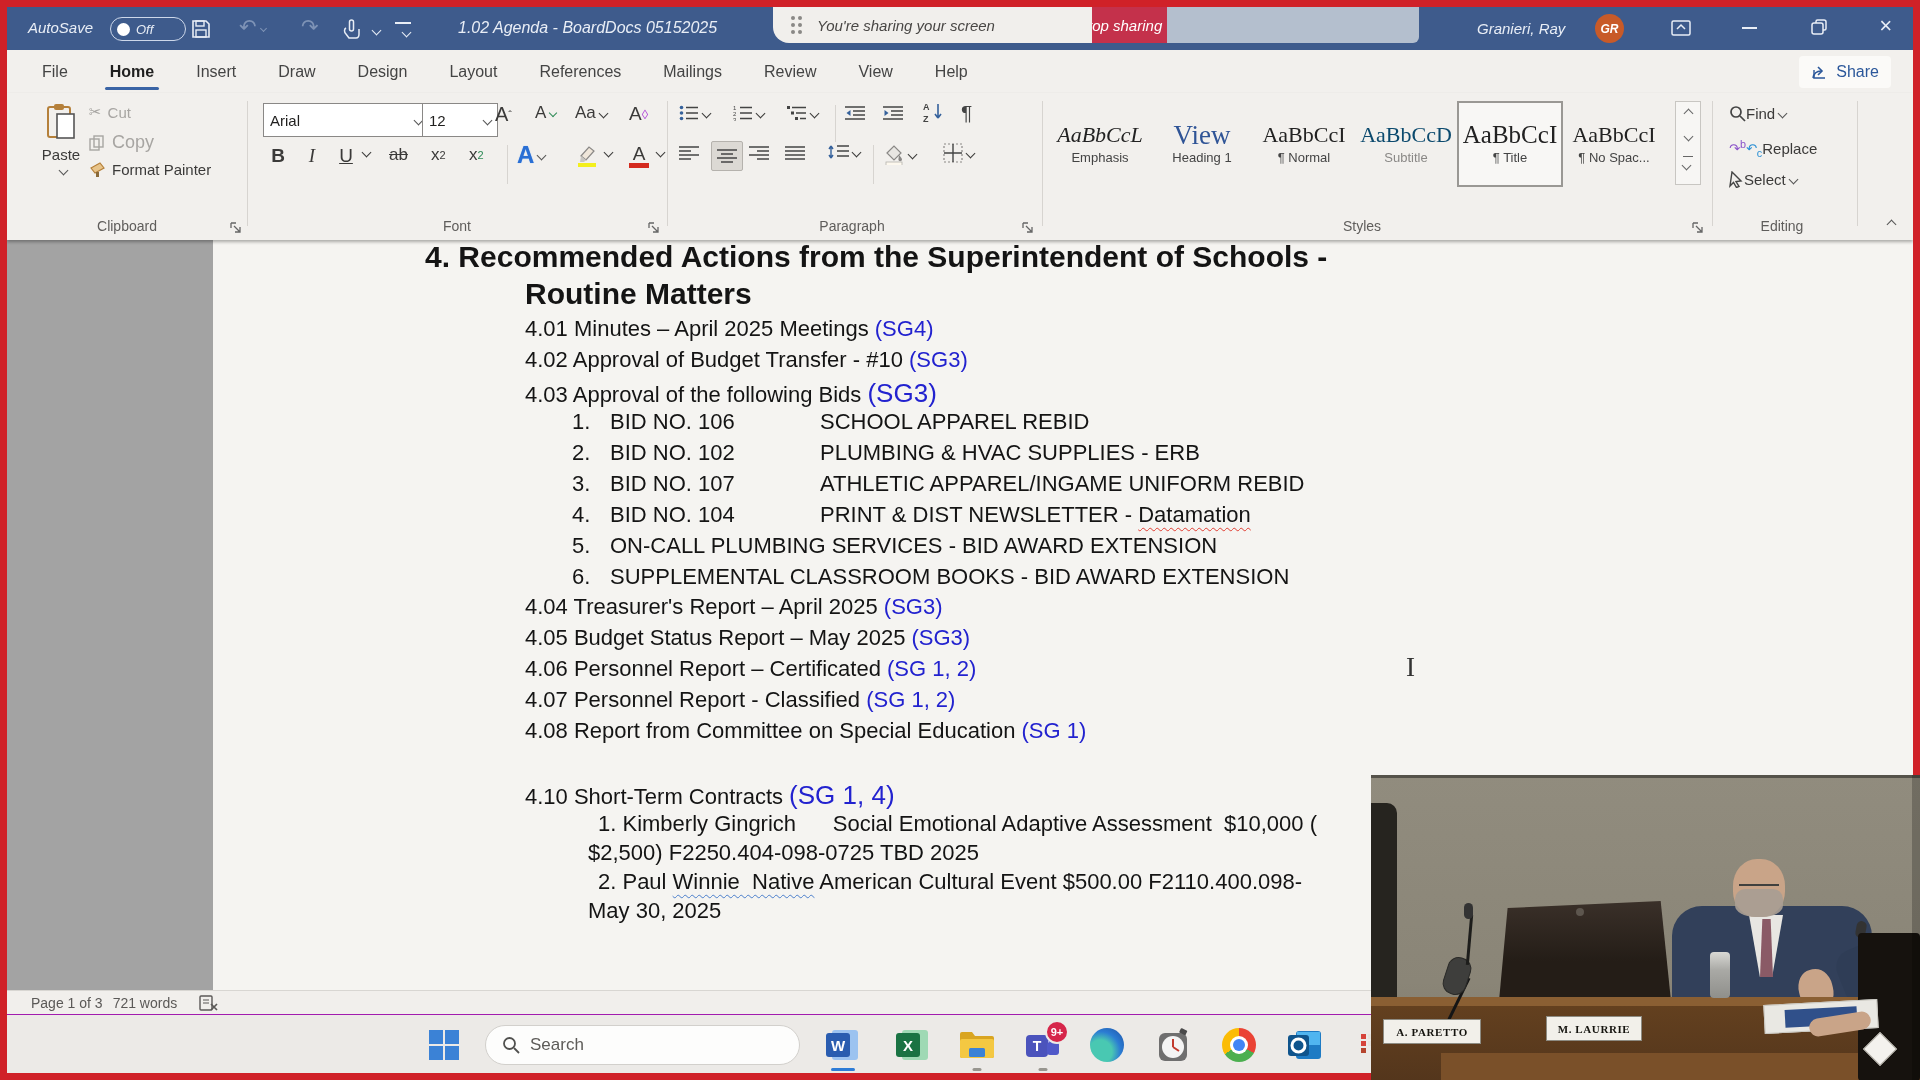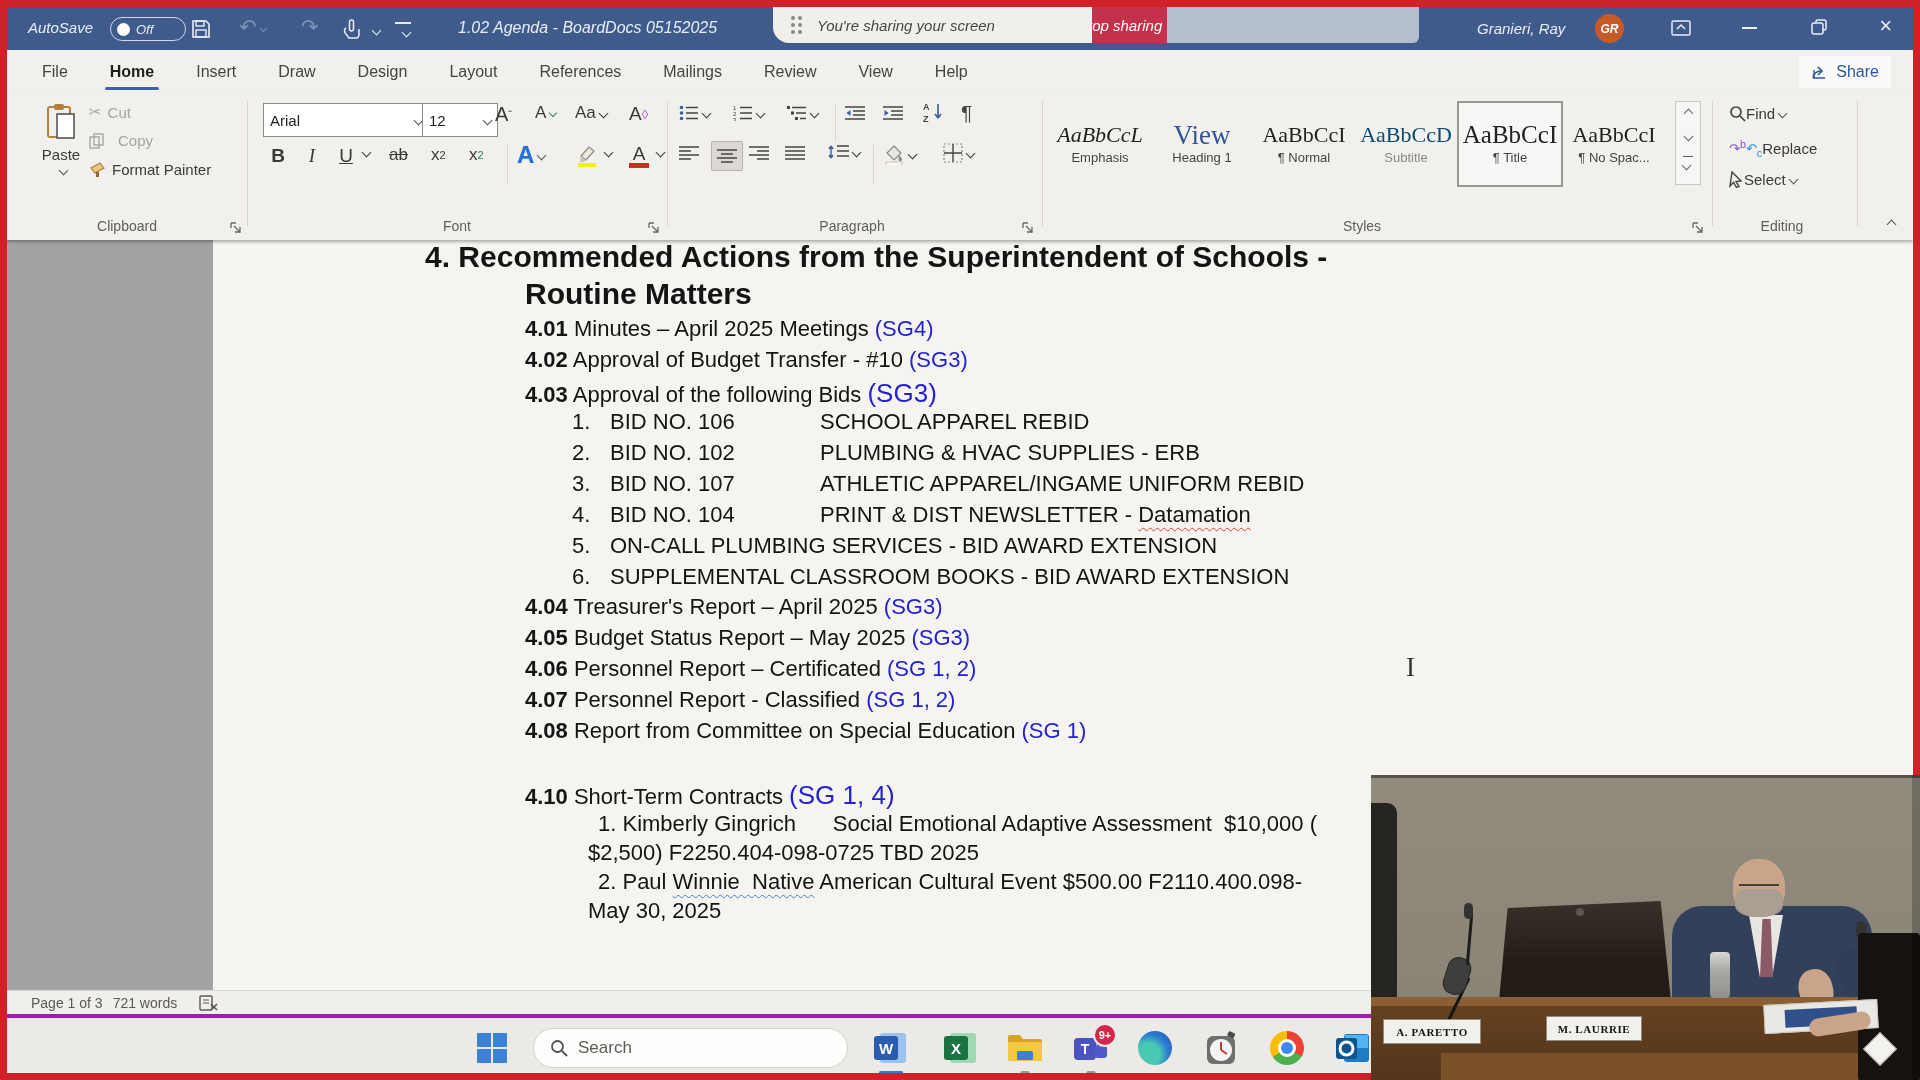--- a/index.html
+++ b/index.html
@@ -34,32 +34,32 @@
   .ric{display:flex;align-items:center;justify-content:center;color:#3b3a39;font-size:16px;}
   .combo{background:#fff;border:1px solid #8a8886;display:flex;align-items:center;font-size:15px;color:#201f1e;padding:0 6px;justify-content:space-between;}
   .selbox{background:#dcd9d4;border:1px solid #b5b2ad;border-radius:2px;}
   .style-cell{width:102px;height:82px;display:flex;flex-direction:column;align-items:center;justify-content:center;gap:4px;}
   .style-prev{font-family:"Liberation Serif","DejaVu Serif",serif;font-size:22px;color:#222;line-height:22px;white-space:nowrap;}
   .style-name{font-size:13px;color:#444;white-space:nowrap;}
   .ed-row{display:flex;align-items:center;font-size:15px;color:#3b3a39;}
   
   #page{left:213px;top:240px;width:1700px;height:750px;background:#f5f4f1;z-index:2;}
   .doc{position:absolute;font-size:22px;color:#141414;white-space:pre;}
-  .doc b{font-weight:bold;}
+  .doc b{font-weight:normal;}
   .tag{color:#2222cf;}
   .tag-lg{font-size:26px;}
   .bnum{display:inline-block;width:38px;}
   .bno{display:inline-block;width:210px;}
   .sp-red{text-decoration:underline;text-decoration-style:wavy;text-decoration-color:#e03c31;text-decoration-thickness:1px;text-underline-offset:5px;}
   .sp-blue{text-decoration:underline;text-decoration-style:wavy;text-decoration-color:#4a7ecb;text-decoration-thickness:1px;text-underline-offset:5px;}
   .ibeam{font-family:"Liberation Serif","DejaVu Serif",serif;font-size:27px;color:#333;}
   
   #statusbar{left:7px;top:990px;right:7px;height:24px;background:#f1efec;border-top:1px solid #d8d6d2;color:#5b5957;font-size:14px;z-index:3;}
   
-  #taskbar{left:7px;top:1014px;right:7px;height:60px;background:#eceae7;border-top:4px solid #a21caf;z-index:3;padding-left:48px;}
+  #taskbar{left:7px;top:1014px;right:7px;height:60px;background:#eceae7;border-top:1px solid #a21caf;z-index:3;}
   .tkicon{width:38px;height:38px;display:flex;align-items:center;justify-content:center;position:relative;}
   .badge{position:absolute;top:-6px;right:-7px;width:20px;height:20px;border-radius:50%;background:#d6264a;color:#fff;font-size:11px;font-weight:bold;display:flex;align-items:center;justify-content:center;border:2px solid #eceae7;}
   .runline{position:absolute;bottom:-7px;left:50%;transform:translateX(-50%);height:3px;border-radius:2px;}
   
   #video{left:1371px;top:775px;width:549px;height:305px;background:#8e897b;overflow:hidden;z-index:50;box-shadow:inset 0 0 40px rgba(0,0,0,.25);}
   .plate{position:absolute;background:#f2f0ea;border:1px solid #8d8b82;color:#15140f;font-family:"Liberation Serif","DejaVu Serif",serif;font-weight:bold;font-size:11px;letter-spacing:.6px;display:flex;align-items:center;justify-content:center;}
   svg{display:block;}
 </style>
 </head>
 <body>
@@ -179,21 +179,21 @@
           <rect x="10" y="2" width="10" height="6" rx="2" fill="#b5803a"></rect>
           <rect x="13" y="12" width="17" height="24" fill="#fff" stroke="#555" stroke-width="1.6"></rect>
         </svg>
       <div style="font-size:15px;color:#3b3a39;margin-top:4px">Paste</div>
       <span class="cv" style="color:#555"></span>
     </div>
     <div class="abs flex" style="left:82px;top:10px;gap:6px;color:#a7a5a2;font-size:15px">
       <span>✂</span>
         <span>Cut</span>
     </div>
-    <div class="abs flex" style="left:82px;top:39px;gap:14px;color:#a7a5a2;font-size:15px">
+    <div class="abs flex" style="left:82px;top:39px;gap:8px;color:#a7a5a2;font-size:18px">
       <svg width="15" height="16" viewBox="0 0 15 16">
           <rect x="1" y="4" width="9" height="11" fill="none" stroke="#a7a5a2" stroke-width="1.4"></rect>
           <rect x="5" y="1" width="9" height="11" fill="none" stroke="#a7a5a2" stroke-width="1.4"></rect>
         </svg>
       <span>Copy</span>
     </div>
     <div class="abs flex" style="left:82px;top:68px;gap:6px;color:#3b3a39;font-size:15px">
       <svg width="17" height="17" viewBox="0 0 17 17">
           <path d="M2 7l9-5 4 5-9 5z" fill="#e8c48a" stroke="#b5803a" stroke-width="1.2"></path>
           <rect x="7" y="11" width="3" height="5" fill="#8a6a3a"></rect>

